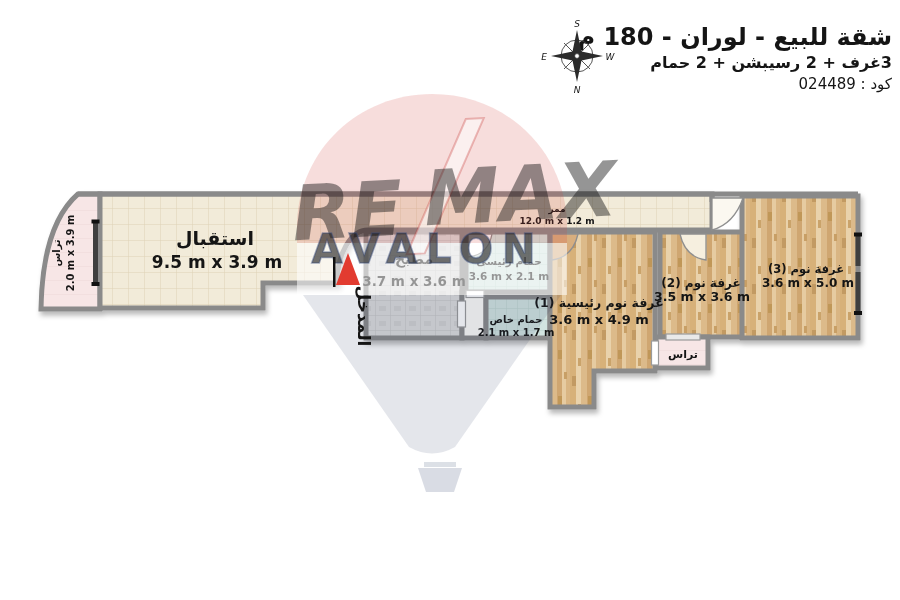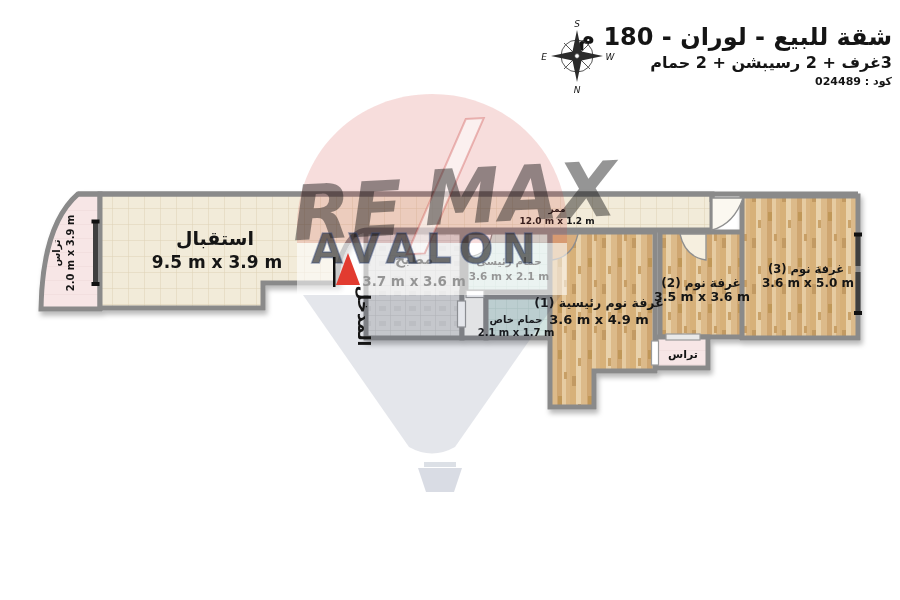--- a/index.html
+++ b/index.html
@@ -2,21 +2,21 @@
 <html><head>
 <meta charset="utf-8">
 <style>
   html,body{margin:0;padding:0;background:#ffffff;}
   #page{position:relative;width:900px;height:600px;background:#ffffff;overflow:hidden;
         font-family:"DejaVu Sans",sans-serif;}
   #plan{position:absolute;left:0;top:0;}
   .hdr{position:absolute;top:22px;right:8px;text-align:right;direction:rtl;color:#151515;}
   .hdr .title{font-size:24px;font-weight:700;line-height:1.25;}
   .hdr .subtitle{font-size:16px;font-weight:700;line-height:1.35;}
-  .hdr .code{font-size:11px;font-weight:700;line-height:1.4;}
+  .hdr .code{font-size:15px;font-weight:400;line-height:1.4;}
   svg text{font-family:"DejaVu Sans",sans-serif;font-weight:700;fill:#151515;}
   svg text.thin{font-weight:400;}
 </style>
 </head>
 <body>
 
 <div id="page">
 
   <div class="hdr">
     <div class="title">شقة للبيع - لوران - 180 م</div>

